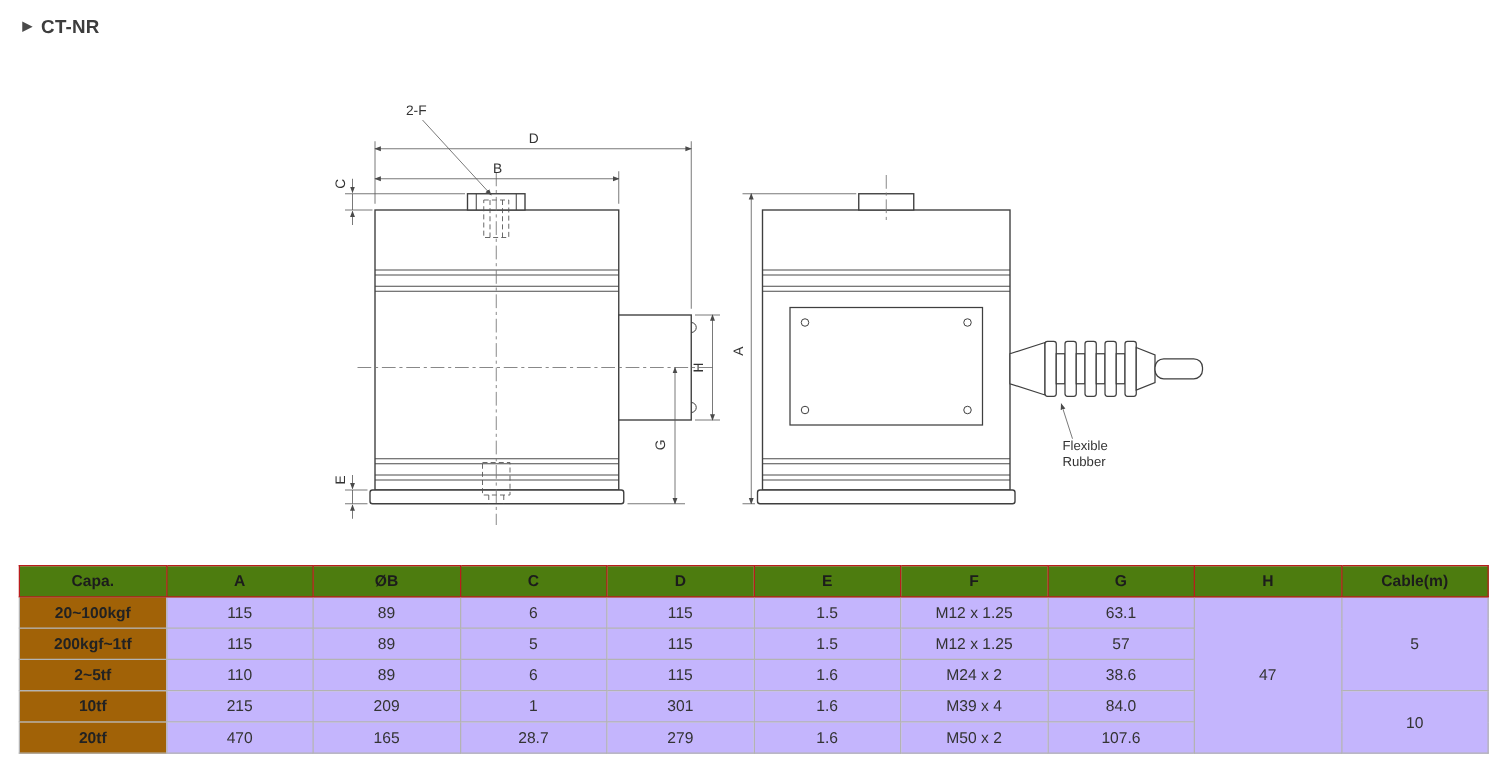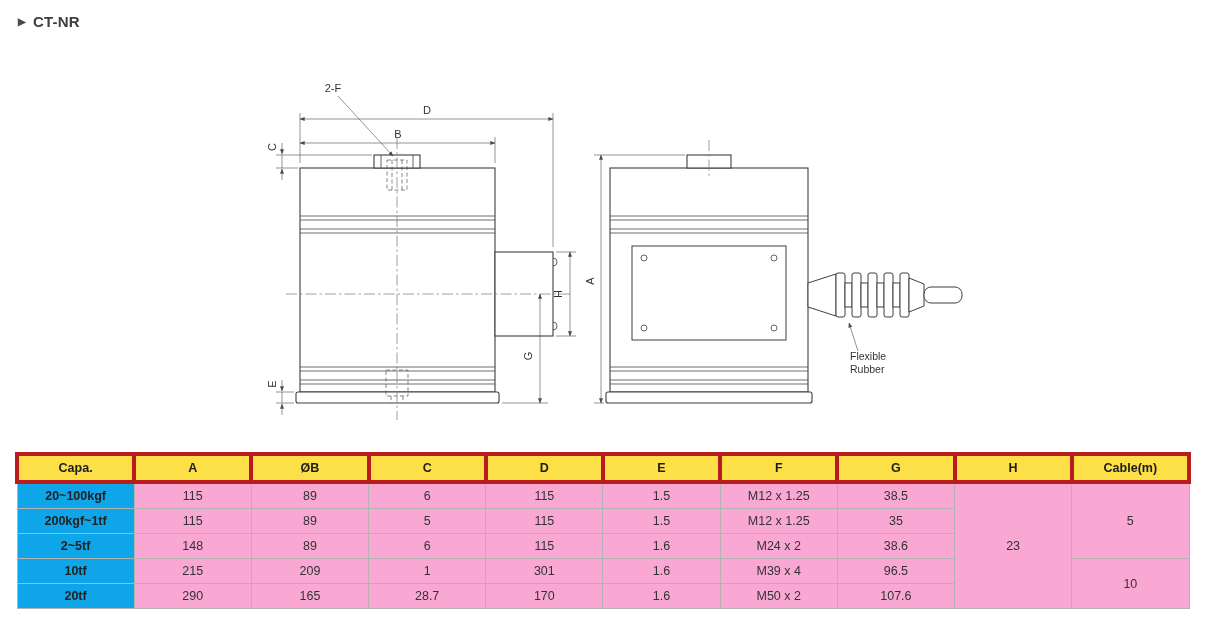--- a/index.html
+++ b/index.html
@@ -18,28 +18,28 @@
   .page-title .tri { font-size: 10px; color: #4a4a4a; line-height: 1; }
   svg.drawing { position: absolute; top: 0; left: 0; }
   svg text { font-family: "Liberation Sans", sans-serif; font-size: 11px; fill: #333; }
   svg text.small-note { font-size: 10.5px; }
   .table-wrap { position: absolute; left: 15px; top: 452px; width: 1176px; }
   table.dims {
     width: 100%; border-collapse: collapse; table-layout: fixed;
     font-size: 12.5px; border: 1px solid #7f7f7f;
   }
   table.dims th {
-    background: #fde047; color: #1c1c1c; font-weight: 700;
-    border: 4px solid #b91c1c; padding: 5px 3px;
+    background: #4d7c0f; color: #1c1c1c; font-weight: 700;
+    border: 1px solid #b91c1c; padding: 5px 3px;
   }
   table.dims td {
-    background: #f9a8d4; color: #333; text-align: center;
+    background: #c4b5fd; color: #333; text-align: center;
     border: 1px solid #b3b3b3; padding: 5px 3px;
   }
-  table.dims td.capa { background: #0ea5e9; color: #222; font-weight: 700; }
+  table.dims td.capa { background: #a16207; color: #222; font-weight: 700; }
 </style>
 </head>
 <body>
 
 <div class="page-title">
   <span class="tri">▶</span>
   <span>CT-NR</span>
 </div>
 
 <svg class="drawing" width="1205" height="450" viewBox="0 0 1205 450">
@@ -202,60 +202,60 @@
     </thead>
     <tbody>
       <tr>
         <td class="capa">20~100kgf</td>
         <td>115</td>
         <td>89</td>
         <td>6</td>
         <td>115</td>
         <td>1.5</td>
         <td>M12 x 1.25</td>
-        <td>38.5</td>
-        <td rowspan="5">23</td>
+        <td>63.1</td>
+        <td rowspan="5">47</td>
         <td rowspan="3">5</td>
       </tr>
       <tr>
         <td class="capa">200kgf~1tf</td>
         <td>115</td>
         <td>89</td>
         <td>5</td>
         <td>115</td>
         <td>1.5</td>
         <td>M12 x 1.25</td>
-        <td>35</td>
+        <td>57</td>
       </tr>
       <tr>
         <td class="capa">2~5tf</td>
-        <td>148</td>
+        <td>110</td>
         <td>89</td>
         <td>6</td>
         <td>115</td>
         <td>1.6</td>
         <td>M24 x 2</td>
         <td>38.6</td>
       </tr>
       <tr>
         <td class="capa">10tf</td>
         <td>215</td>
         <td>209</td>
         <td>1</td>
         <td>301</td>
         <td>1.6</td>
         <td>M39 x 4</td>
-        <td>96.5</td>
+        <td>84.0</td>
         <td rowspan="2">10</td>
       </tr>
       <tr>
         <td class="capa">20tf</td>
-        <td>290</td>
+        <td>470</td>
         <td>165</td>
         <td>28.7</td>
-        <td>170</td>
+        <td>279</td>
         <td>1.6</td>
         <td>M50 x 2</td>
         <td>107.6</td>
       </tr>
     </tbody>
   </table>
 </div>
 
 </body></html>

